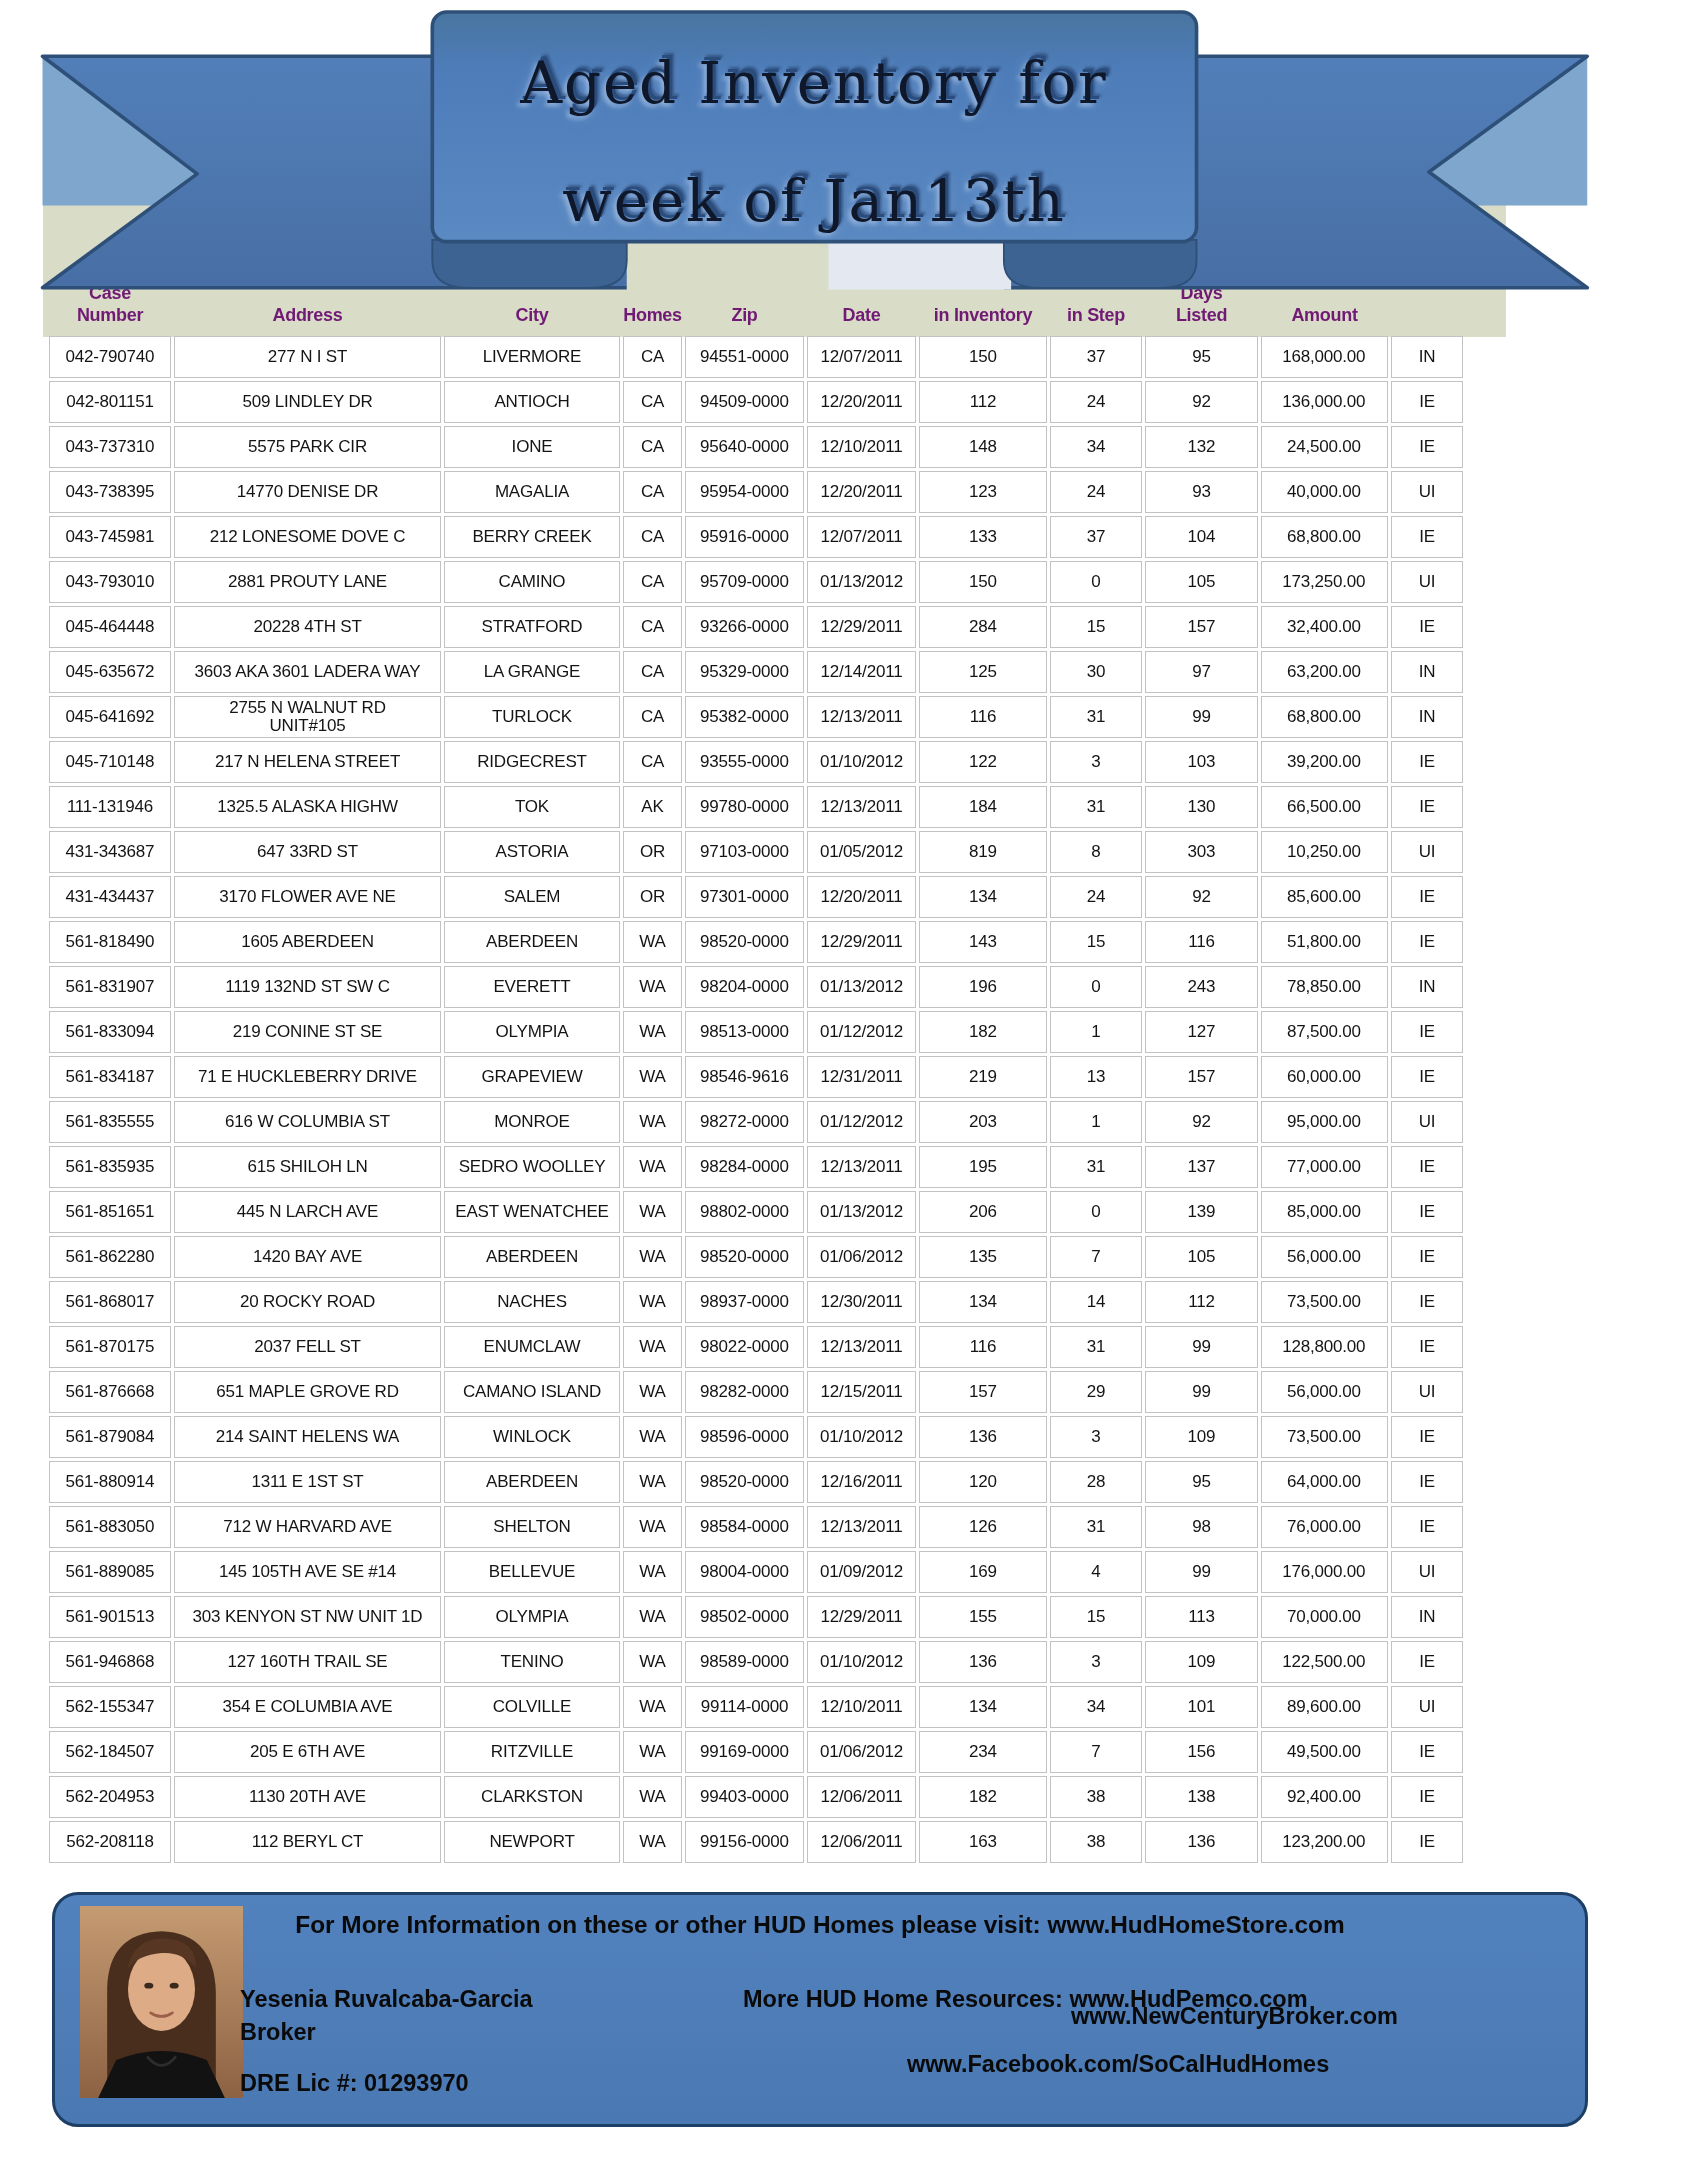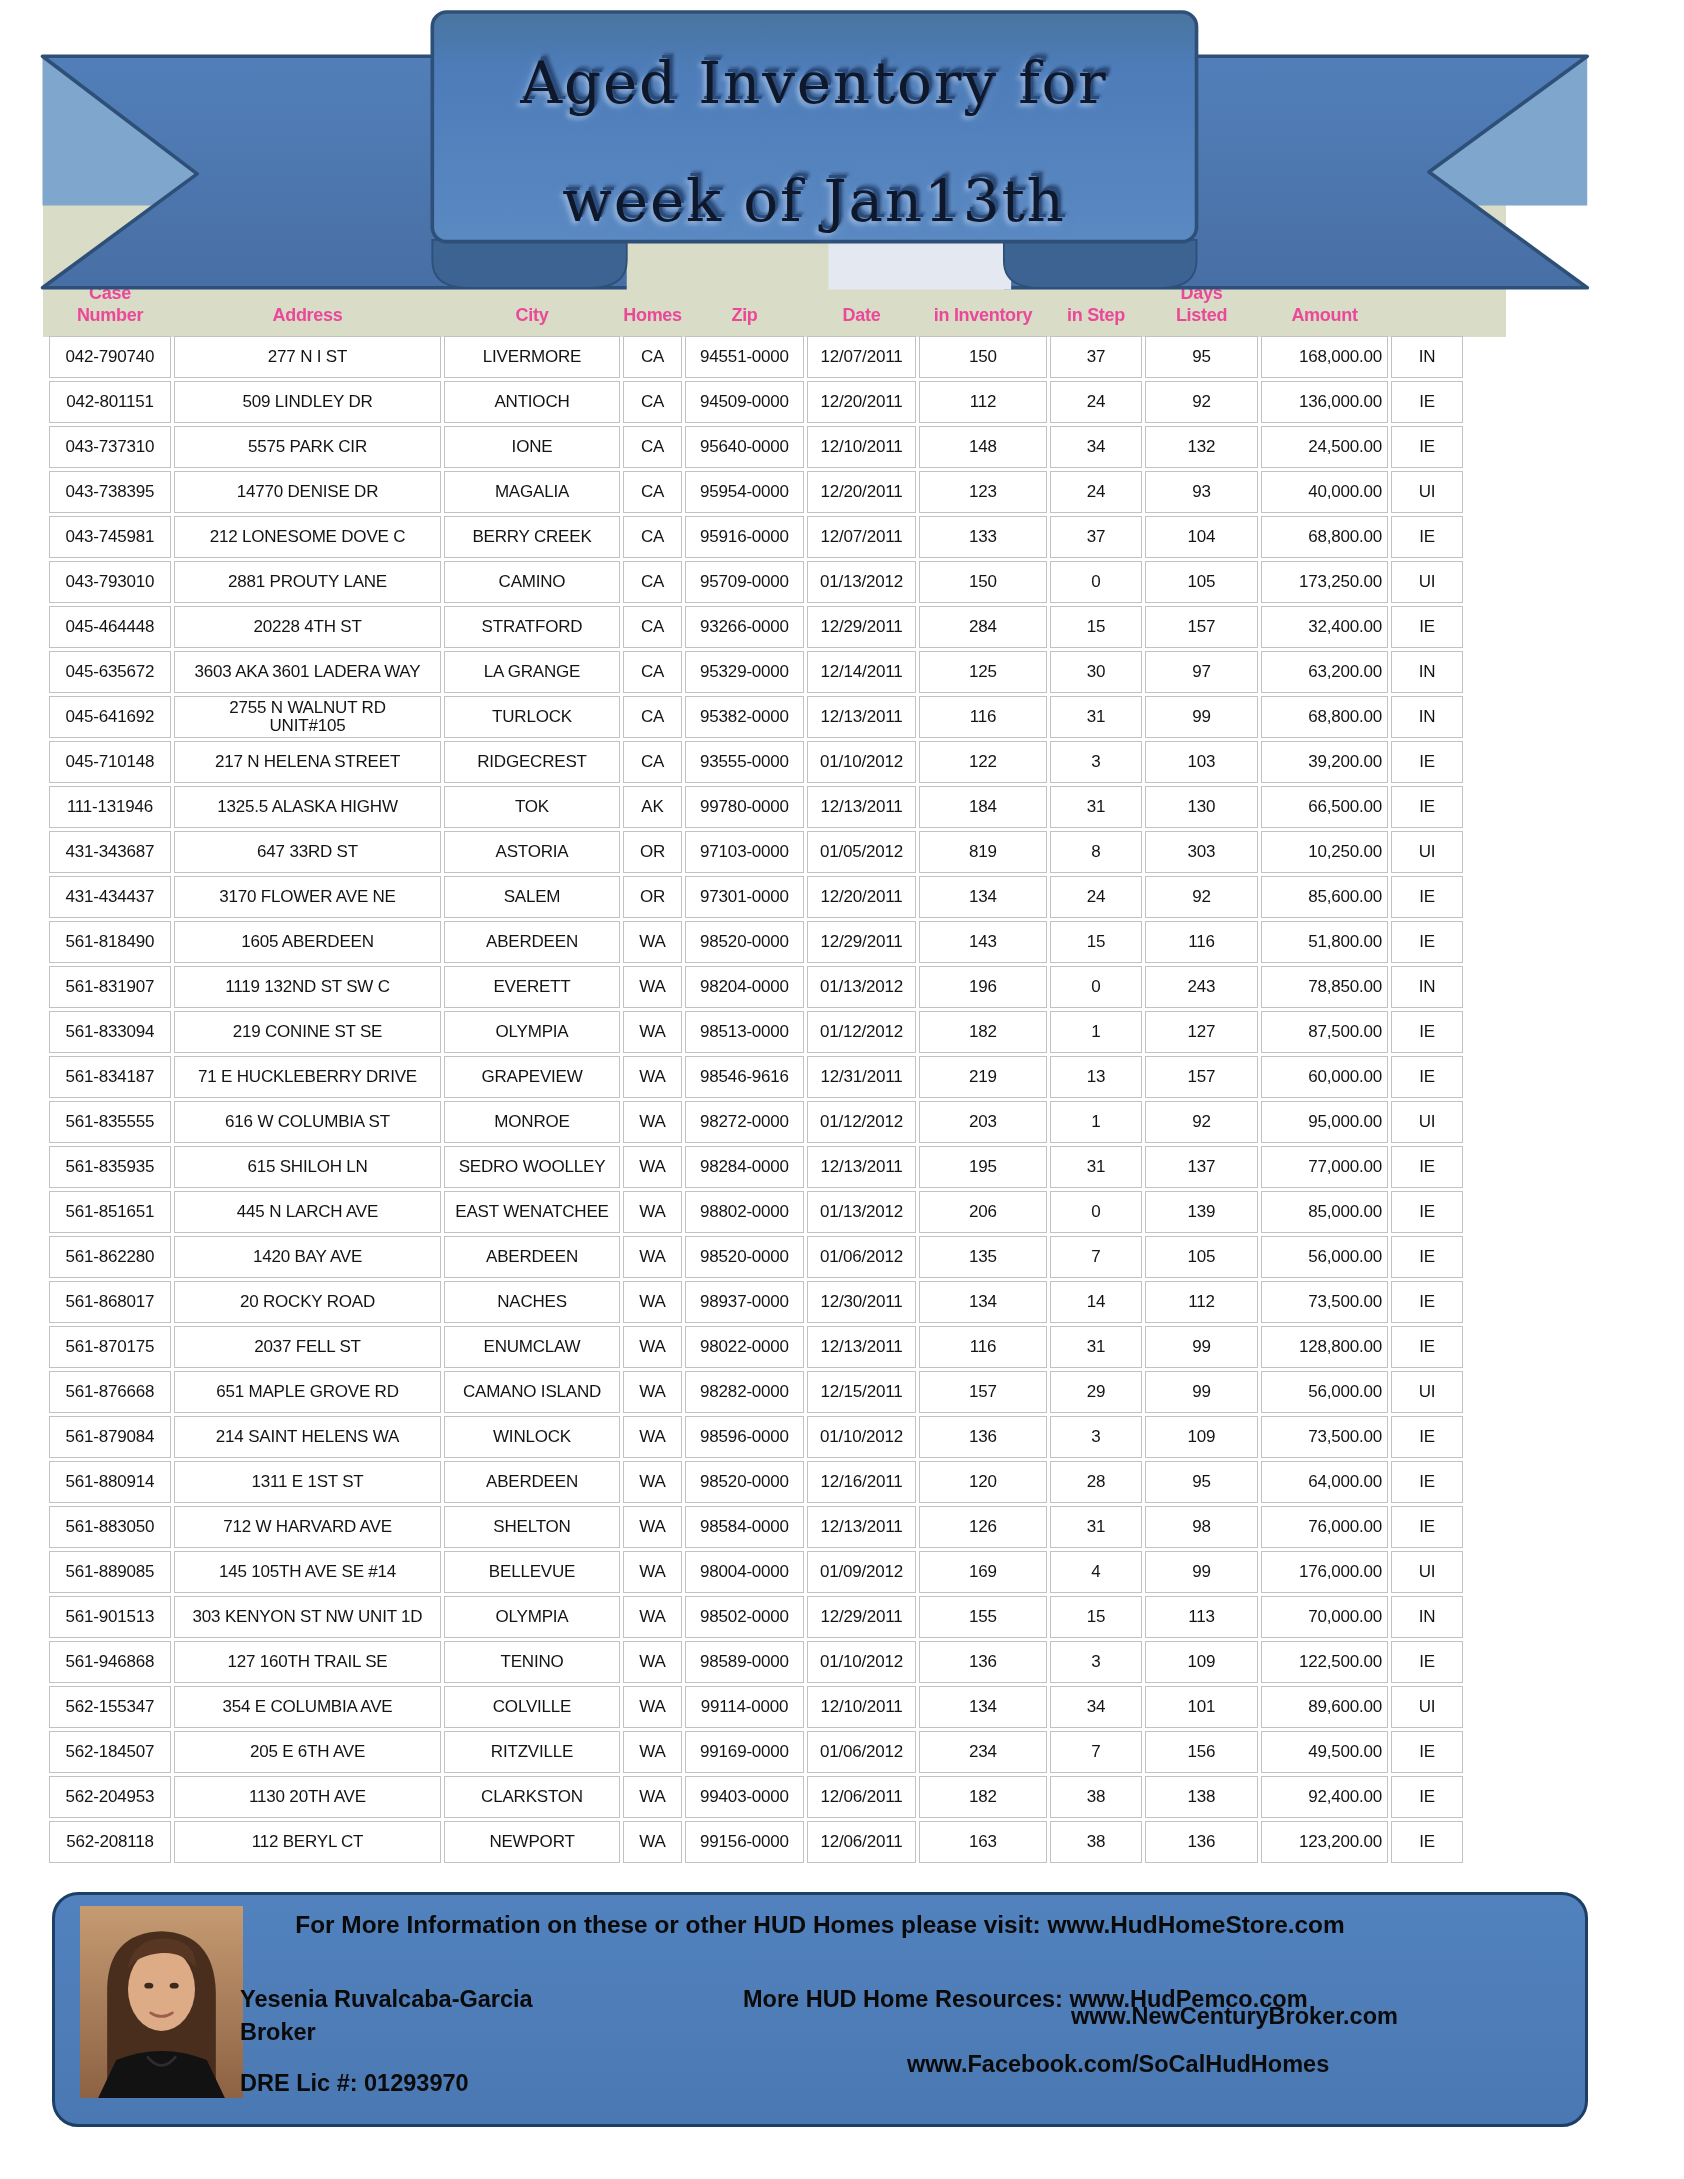--- a/index.html
+++ b/index.html
@@ -13,31 +13,31 @@
     background:#d9dcc6;z-index:1;
   }
   
   .inv-table{
     position:absolute;left:46px;top:268px;z-index:2;
     border-collapse:separate;border-spacing:3.6px 3.6px;
     font-family:"Liberation Sans",sans-serif;
   }
   .inv-table thead th{
     background:transparent;border:none;padding:0;vertical-align:bottom;height:62px;
-    font-weight:bold;color:#ec4899;
+    font-weight:bold;color:#701a75;
   }
   .inv-table thead .h1{display:block;font-size:18px;line-height:22px;text-align:center;letter-spacing:-0.3px;}
   .inv-table thead .h2{display:block;font-size:18px;line-height:23.5px;text-align:center;letter-spacing:-0.3px;padding-bottom:5.4px;}
   .inv-table td{
     background:#ffffff;border:0.9px solid #c2c2c2;height:40px;
     font-size:17px;color:#141414;text-align:center;letter-spacing:-0.2px;
     padding:0 3.6px;line-height:18px;
   }
   .inv-table td.addr{white-space:pre-line;}
-  .inv-table td.amt{text-align:right;padding-right:5px;}
+  .inv-table td.amt{text-align:center;padding-right:5px;}
   
   .banner-svg{position:absolute;left:0;top:0;z-index:5;}
   .banner-title{
     position:absolute;left:432px;top:23.5px;width:764px;z-index:6;
     text-align:center;font-family:"DejaVu Serif",serif;font-size:58px;line-height:118px;
     color:#0f172a;letter-spacing:1.8px;
     text-shadow:2.7px -3.6px 0 #2b4d7d,4.5px -6.3px 2.7px rgba(30,55,95,.55),
       -2.7px 2.7px 4.5px rgba(150,180,220,.95),0 0 12.7px rgba(120,160,210,.9);
   }
   .banner-title span{display:block;}

